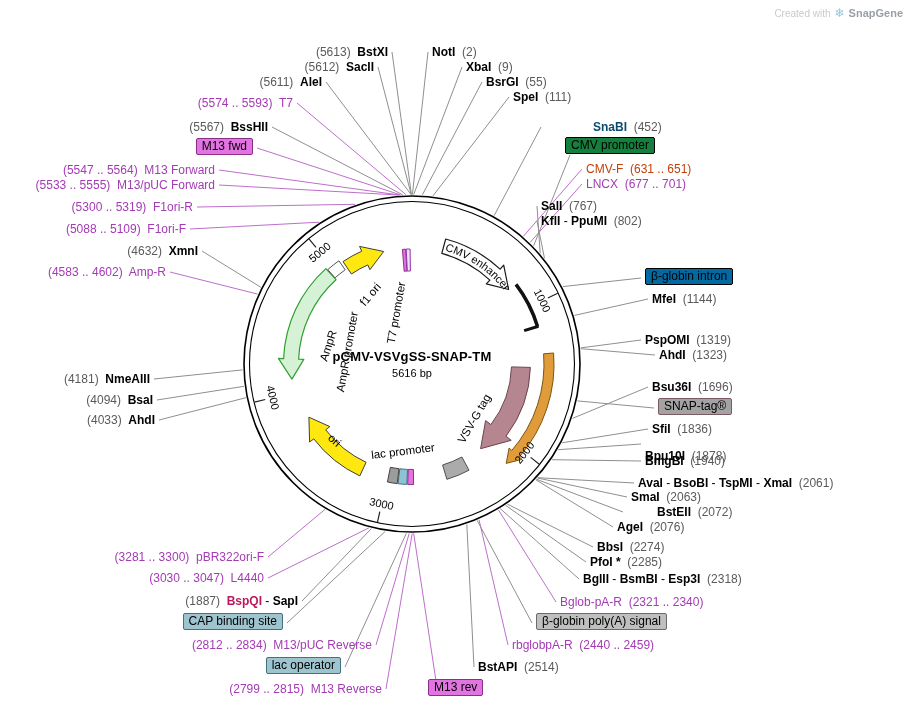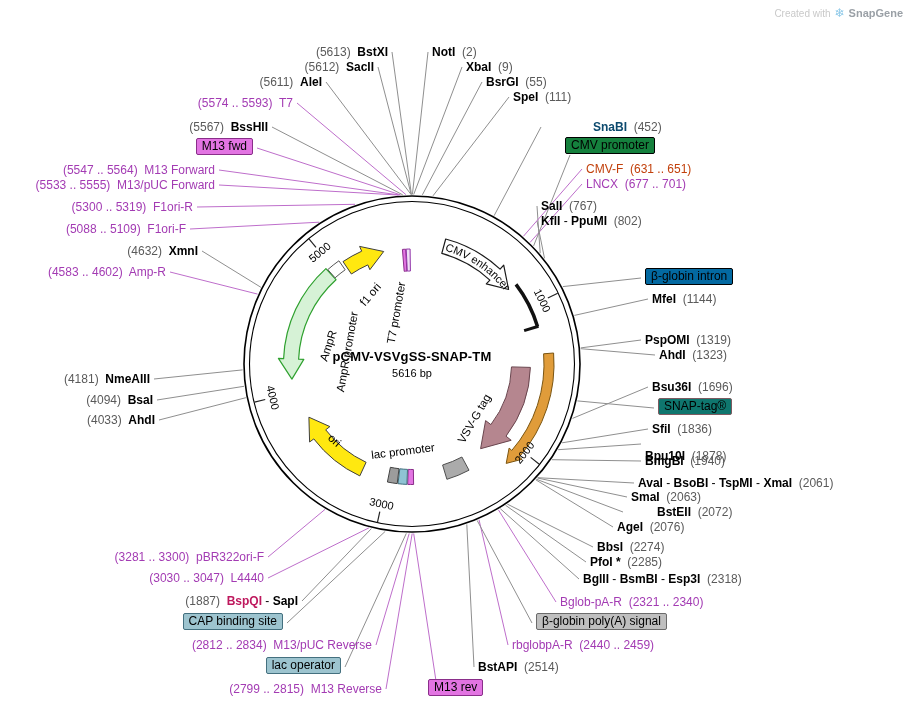--- a/index.html
+++ b/index.html
@@ -165,21 +165,21 @@
       <div class="olbl" style="left: 583px; top: 571px;"><span class="tenz" style="color: rgb(0, 0, 0);">BglII</span><span style="color: rgb(0, 0, 0);"> - </span><span class="tenz" style="color: rgb(0, 0, 0);">BsmBI</span><span style="color: rgb(0, 0, 0);"> - </span><span class="tenz" style="color: rgb(0, 0, 0);">Esp3I</span><span style="color: rgb(90, 90, 90);">  (2318)</span></div>
       <div class="olbl" style="left: 590px; top: 554px;"><span class="tenz" style="color: rgb(0, 0, 0);">PfoI *</span><span style="color: rgb(90, 90, 90);">  (2285)</span></div>
       <div class="olbl" style="left: 597px; top: 539px;"><span class="tenz" style="color: rgb(0, 0, 0);">BbsI</span><span style="color: rgb(90, 90, 90);">  (2274)</span></div>
       <div class="olbl" style="left: 617px; top: 519px;"><span class="tenz" style="color: rgb(0, 0, 0);">AgeI</span><span style="color: rgb(90, 90, 90);">  (2076)</span></div>
       <div class="olbl" style="left: 627px; top: 504px;"><span class="tenz" style="color: rgb(0, 0, 0); padding-left: 30px;">BstEII</span><span style="color: rgb(90, 90, 90);">  (2072)</span></div>
       <div class="olbl" style="left: 631px; top: 489px;"><span class="tenz" style="color: rgb(0, 0, 0);">SmaI</span><span style="color: rgb(90, 90, 90);">  (2063)</span></div>
       <div class="olbl" style="left: 638px; top: 475px;"><span class="tenz" style="color: rgb(0, 0, 0);">AvaI</span><span style="color: rgb(0, 0, 0);"> - </span><span class="tenz" style="color: rgb(0, 0, 0);">BsoBI</span><span style="color: rgb(0, 0, 0);"> - </span><span class="tenz" style="color: rgb(0, 0, 0);">TspMI</span><span style="color: rgb(0, 0, 0);"> - </span><span class="tenz" style="color: rgb(0, 0, 0);">XmaI</span><span style="color: rgb(90, 90, 90);">  (2061)</span></div>
       <div class="olbl" style="left: 645px; top: 453px;"><span class="tenz" style="color: rgb(0, 0, 0);">BmgBI</span><span style="color: rgb(90, 90, 90);">  (1940)</span></div>
       <div class="olbl" style="left: 645px; top: 436px; margin-top: 12px;"><span class="tenz" style="color: rgb(0, 0, 0);">Bpu10I</span><span style="color: rgb(90, 90, 90);">  (1878)</span></div>
       <div class="olbl" style="left: 652px; top: 421px;"><span class="tenz" style="color: rgb(0, 0, 0);">SfiI</span><span style="color: rgb(90, 90, 90);">  (1836)</span></div>
-      <div class="olbl" style="left: 658px; top: 398px;"><span class="fbox" style="background: #0f766e; border-color: rgb(125, 90, 96); text-align: center;">SNAP-tag®</span></div>
+      <div class="olbl" style="left: 658px; top: 398px;"><span class="fbox" style="background: #a3a3a3; border-color: rgb(125, 90, 96); text-align: center;">SNAP-tag®</span></div>
       <div class="olbl" style="left: 652px; top: 379px;"><span class="tenz" style="color: rgb(0, 0, 0);">Bsu36I</span><span style="color: rgb(90, 90, 90);">  (1696)</span></div>
       <div class="olbl" style="left: 659px; top: 347px;"><span class="tenz" style="color: rgb(0, 0, 0);">AhdI</span><span style="color: rgb(90, 90, 90);">  (1323)</span></div>
       <div class="olbl" style="left: 645px; top: 332px;"><span class="tenz" style="color: rgb(0, 0, 0);">PspOMI</span><span style="color: rgb(90, 90, 90);">  (1319)</span></div>
       <div class="olbl" style="left: 652px; top: 291px;"><span class="tenz" style="color: rgb(0, 0, 0);">MfeI</span><span style="color: rgb(90, 90, 90);">  (1144)</span></div>
       <div class="olbl" style="left: 645px; top: 268px;"><span class="fbox" style="background: #0369a1; border-color: rgb(0, 0, 0);">β-globin intron</span></div>
       <div class="olbl" style="left: 541px; top: 213px;"><span class="tenz" style="color: rgb(0, 0, 0); text-align: center;">KflI</span><span style="color: rgb(0, 0, 0);"> - </span><span class="tenz" style="color: rgb(0, 0, 0);">PpuMI</span><span style="color: rgb(90, 90, 90);">  (802)</span></div>
       <div class="olbl" style="left: 541px; top: 198px;"><span class="tenz" style="color: rgb(0, 0, 0);">SalI</span><span style="color: rgb(90, 90, 90);">  (767)</span></div>
       <div class="olbl" style="left: 586px; top: 176px;"><span style="color: rgb(163, 59, 179);">LNCX  (677 .. 701)</span></div>
       <div class="olbl" style="left: 586px; top: 161px;"><span style="color: #c2410c;">CMV-F  (631 .. 651)</span></div>
       <div class="olbl" style="left: 565px; top: 137px;"><span class="fbox" style="background: #15803d; border-color: rgb(0, 0, 0);">CMV promoter</span></div>

